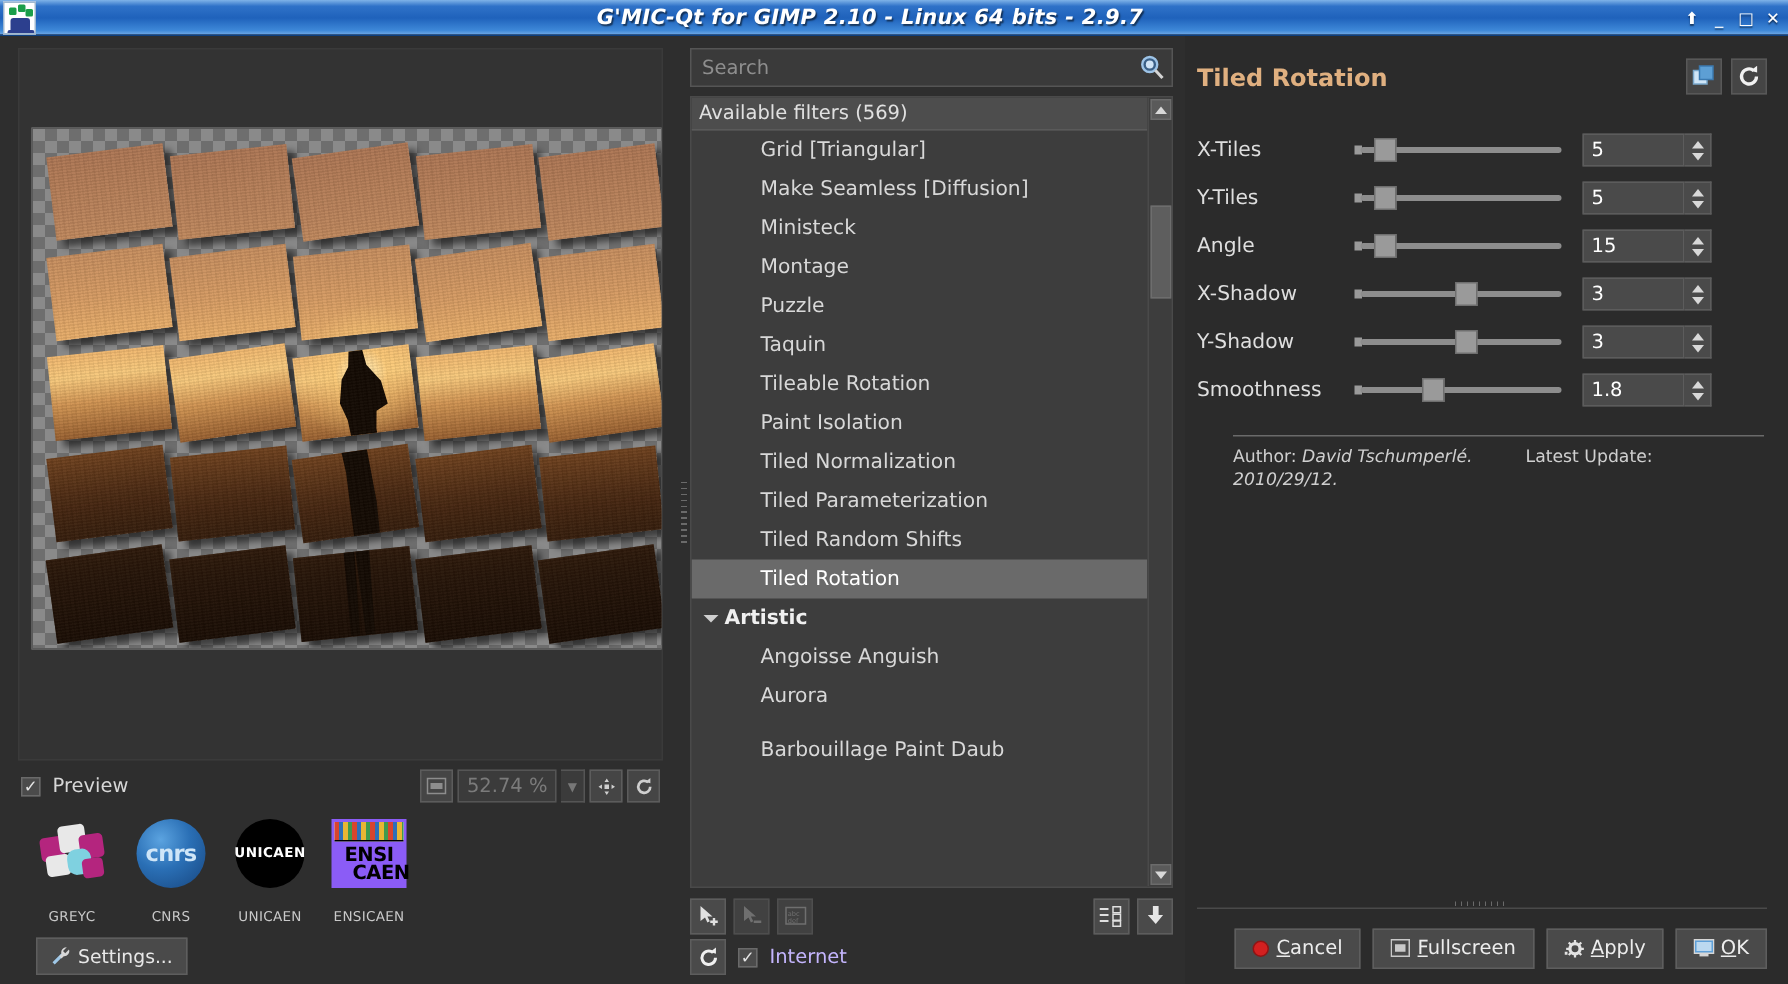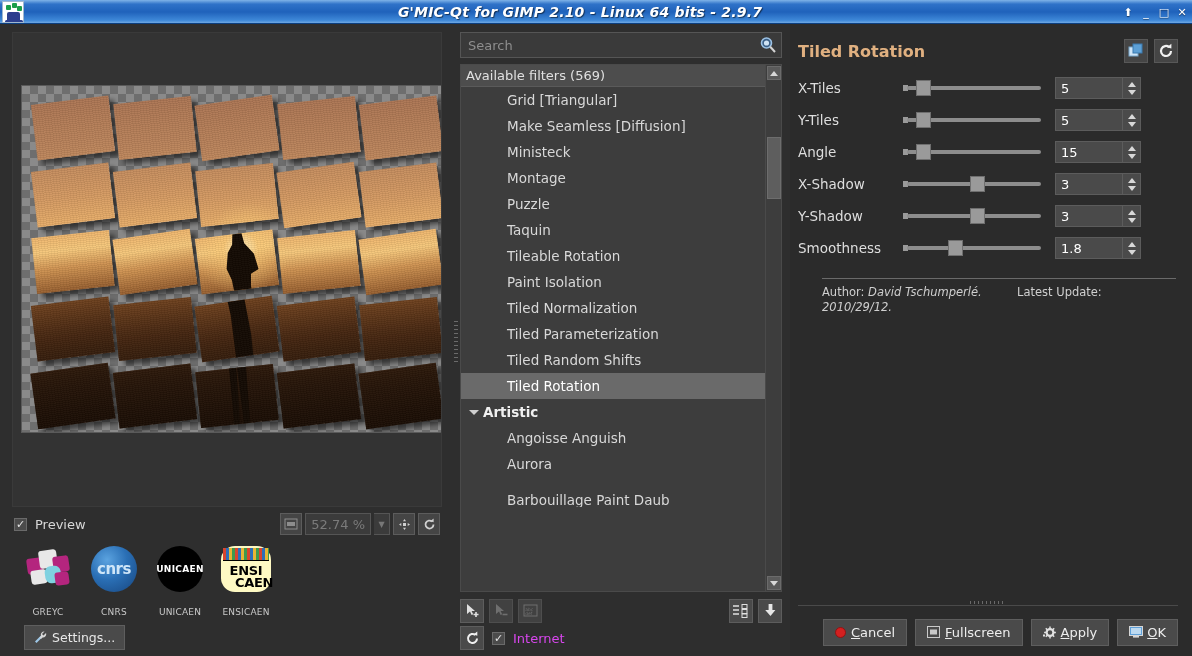--- a/index.html
+++ b/index.html
@@ -158,22 +158,22 @@
   .greyc .e { left:20px; top:18px; width:16px; height:17px; background:#7fd1e0; border-radius:6px; transform:rotate(-8deg);}
   .greyc .f { left:30px; top:24px; width:14px; height:13px; transform:rotate(-8deg); }
 
   .cnrs { width:46px; height:46px; border-radius:50%;
           background: radial-gradient(circle at 35% 30%, #5ba3e0 0%, #2a6fb5 45%, #17457e 100%);
           display:flex; align-items:center; justify-content:center;
           color:#cfe6f8; font-size:15px; font-weight:bold; letter-spacing:-.5px; }
   .unicaen { width:46px; height:46px; border-radius:50%; background:#000;
              display:flex; align-items:center; justify-content:center;
              color:#fff; font-size:9px; font-weight:bold; letter-spacing:.3px;}
-  .ensicaen { width:50px; height:46px; background:#fef9c3; position:relative;
-              display:flex; flex-direction:column; align-items:center; justify-content:flex-end;border-radius:14px; }
+  .ensicaen { width:50px; height:46px; background:#8b5cf6; position:relative;
+              display:flex; flex-direction:column; align-items:center; justify-content:flex-end; }
   .ensicaen .bars { position:absolute; left:2px; top:2px; right:2px; height:13px;
     background-image: repeating-linear-gradient(90deg,#d8452e 0 3px,#2e6fb8 3px 6px,#e8b634 6px 9px,#3f9a4e 9px 12px);
     background-color:#fff;
     border-bottom:1px solid #000;
   }
   .ensicaen .t1, .ensicaen .t2 { color:#000; font-weight:bold; font-size:13px; line-height:12px; letter-spacing:-.3px;}
   .ensicaen .t2 { margin-bottom:3px;margin-left:16px; }
 
   .settings-row { padding: 2px 0 0 12px; }
   .btn {
@@ -229,32 +229,32 @@
   .vs-thumb { position:absolute; left:1px; top:72px; width:14px; height:62px; background:#5e5e5e; border:1px solid #6d6d6d; }
   .tri-up { width:0;height:0;border-left:4px solid transparent;border-right:4px solid transparent;border-bottom:5px solid #d8d8d8;}
   .tri-dn { width:0;height:0;border-left:4px solid transparent;border-right:4px solid transparent;border-top:5px solid #d8d8d8;}
 
   .list-toolbar { height:30px; display:flex; align-items:center; gap:5px; padding-top:7px; }
   .tb-sq { width:24px; height:24px; background:#4a4a4a; border:1px solid #5d5d5d;
            display:flex; align-items:center; justify-content:center; color:#dcdcdc; }
   .tb-sq.disabled { color:#6f6f6f; background:#414141; border-color:#4e4e4e; }
   .spacer { flex:1 1 auto; }
   .net-row { height:28px; display:flex; align-items:center; gap:8px; padding-top:4px; }
-  .net-label { color:#d946ef; font-size:13px; }
+  .net-label { color:#c4b5fd; font-size:13px; }
 
   
   .right-col { flex:1 1 auto; height:632px; background:#2b2b2b; position:relative; padding:12px 14px 8px 8px;
                display:flex; flex-direction:column; }
   .rc-head { display:flex; align-items:center; height:30px; }
   .filter-title { color:#e0b080; font-size:16px; font-weight:bold; }
   .rc-head-btns { margin-left:auto; display:flex; gap:6px; }
   .hbtn { width:24px; height:24px; background:#454545; border:1px solid #585858;
           display:flex; align-items:center; justify-content:center; }
 
-  .params { margin-top:6px; }
+  .params { margin-top:18px; }
   .prow { display:flex; align-items:center; height:32px; }
   .plabel { width:105px; flex:0 0 105px; color:#dedede; font-size:13.5px; }
   .slider { position:relative; width:142px; flex:0 0 142px; height:20px; margin-right:10px; }
   .slider .track { position:absolute; left:4px; right:4px; top:8px; height:4px; background:#8d8d8d; border-radius:2px; }
   .slider .stub { position:absolute; left:0px; top:7px; width:5px; height:6px; background:#9a9a9a; }
   .slider .thumb { position:absolute; top:2px; width:15px; height:16px; background:#9a9a9a; border:1px solid #6f6f6f; }
   .spin { display:flex; width:86px; flex:0 0 86px; height:22px; }
   .spin .val { flex:1 1 auto; background:#4a4a4a; border:1px solid #5c5c5c; color:#ffffff;
                font-size:13px; display:flex; align-items:center; padding-left:5px; }
   .spin .arrows { width:18px; flex:0 0 18px; background:#4a4a4a; border:1px solid #5c5c5c; border-left:none;

